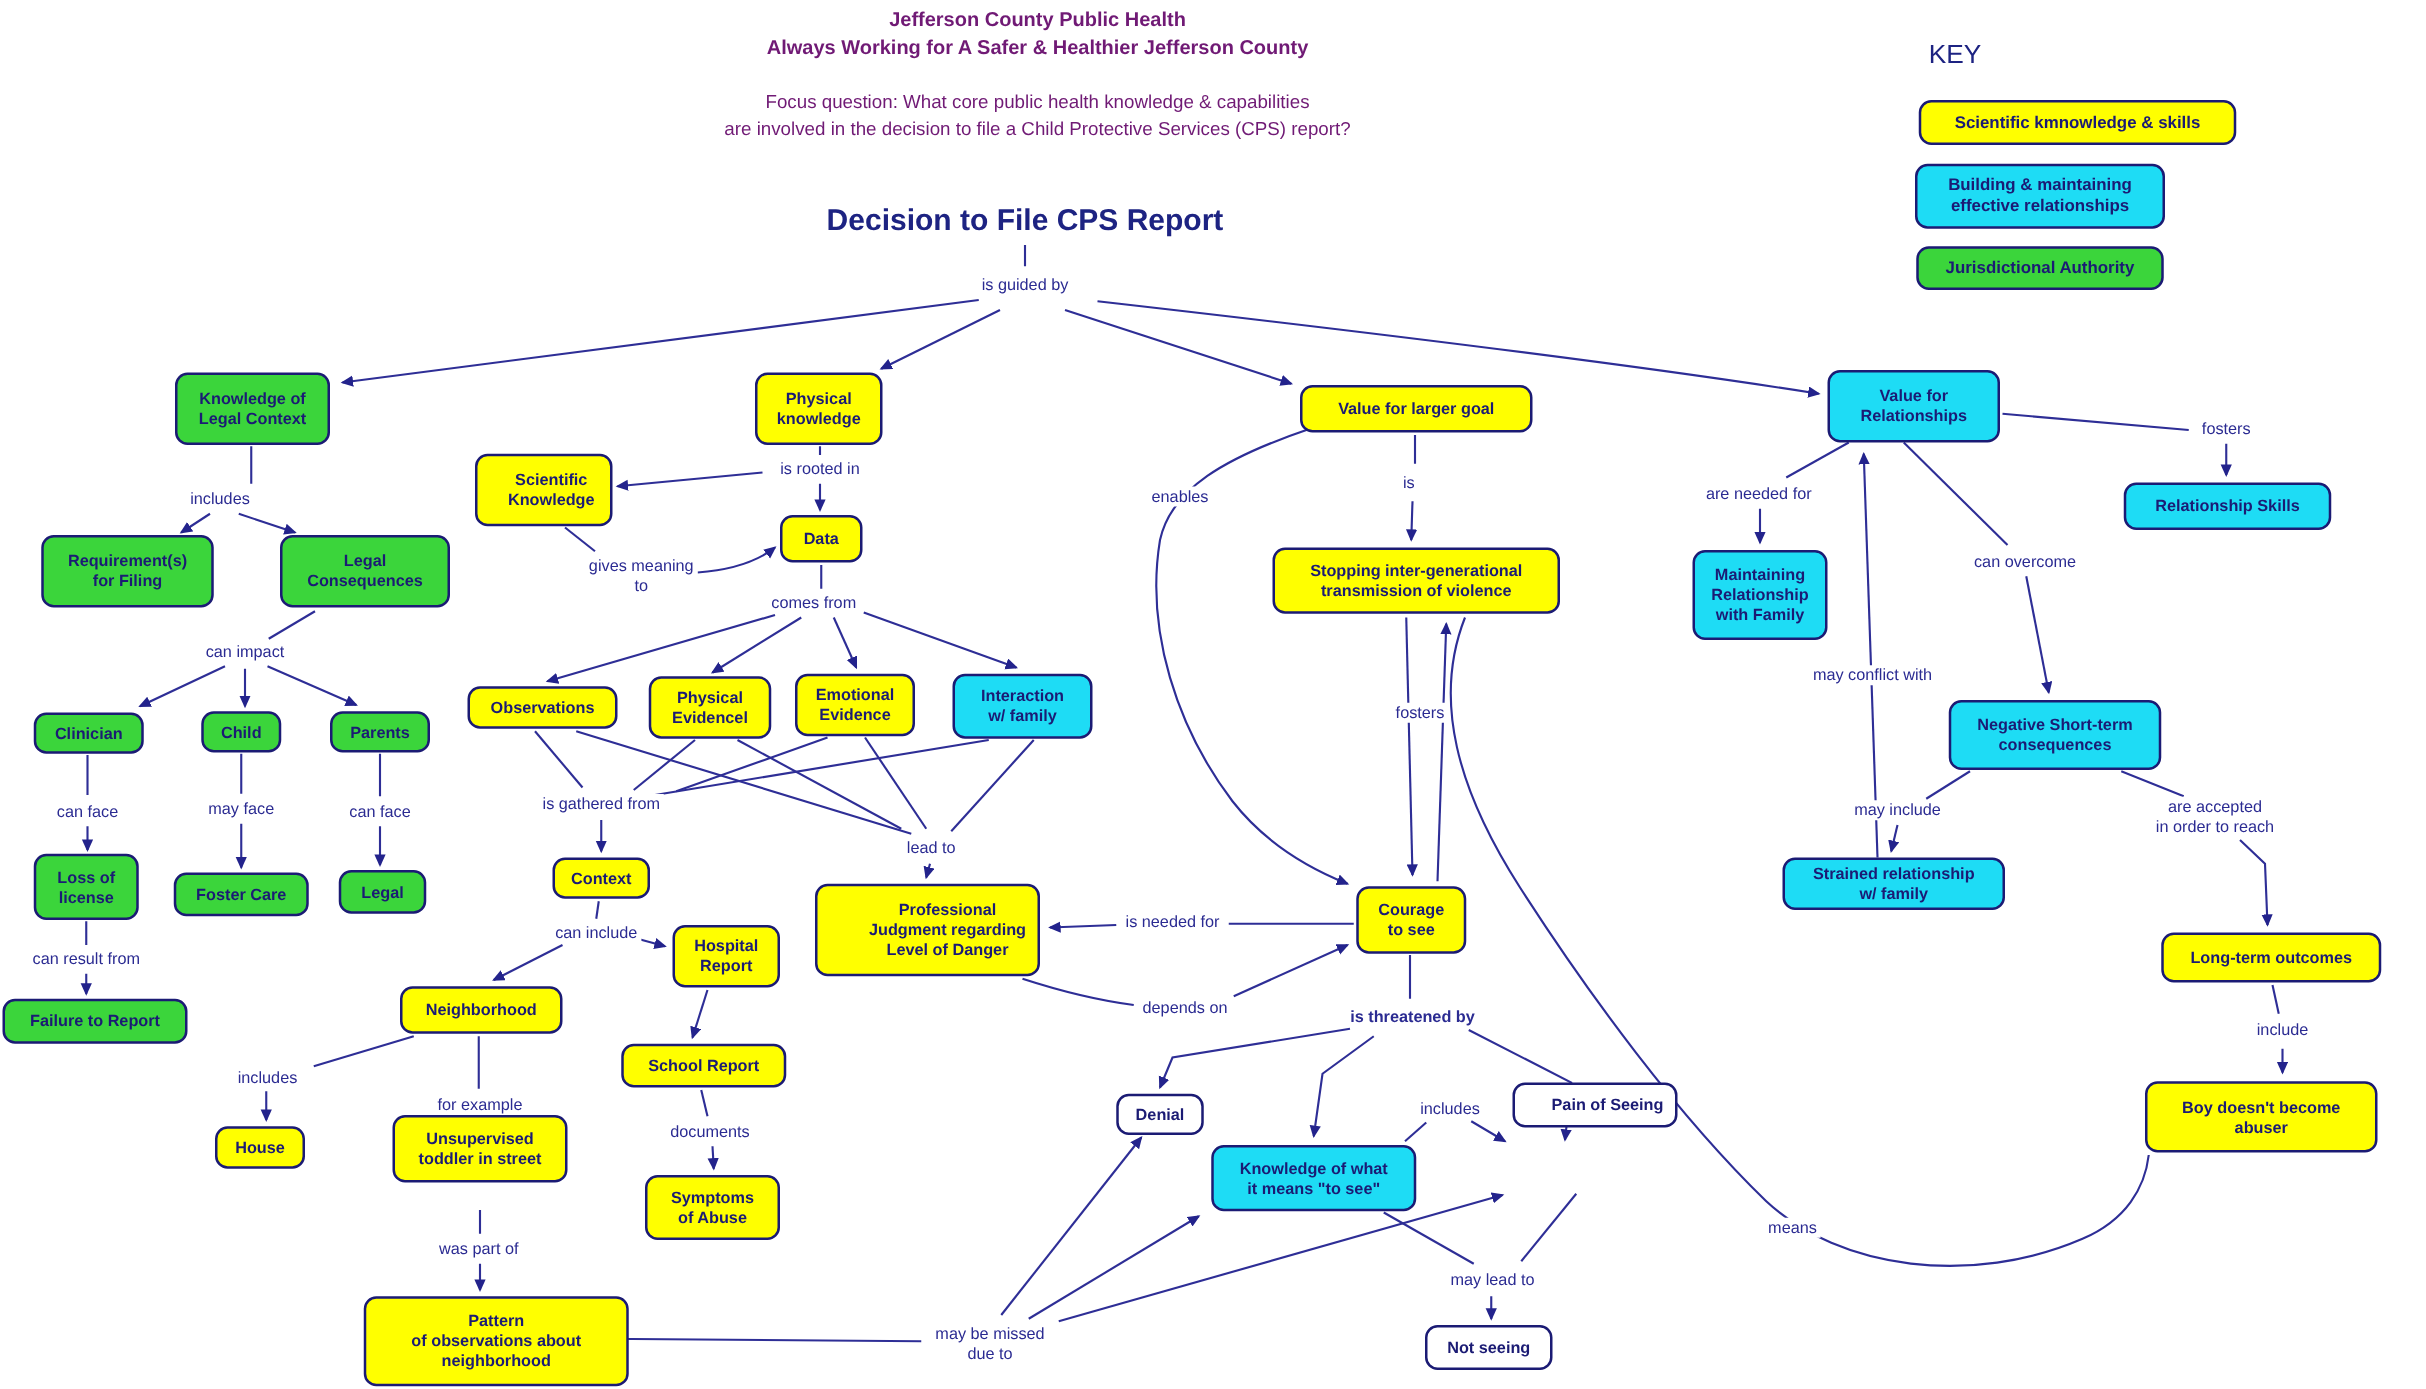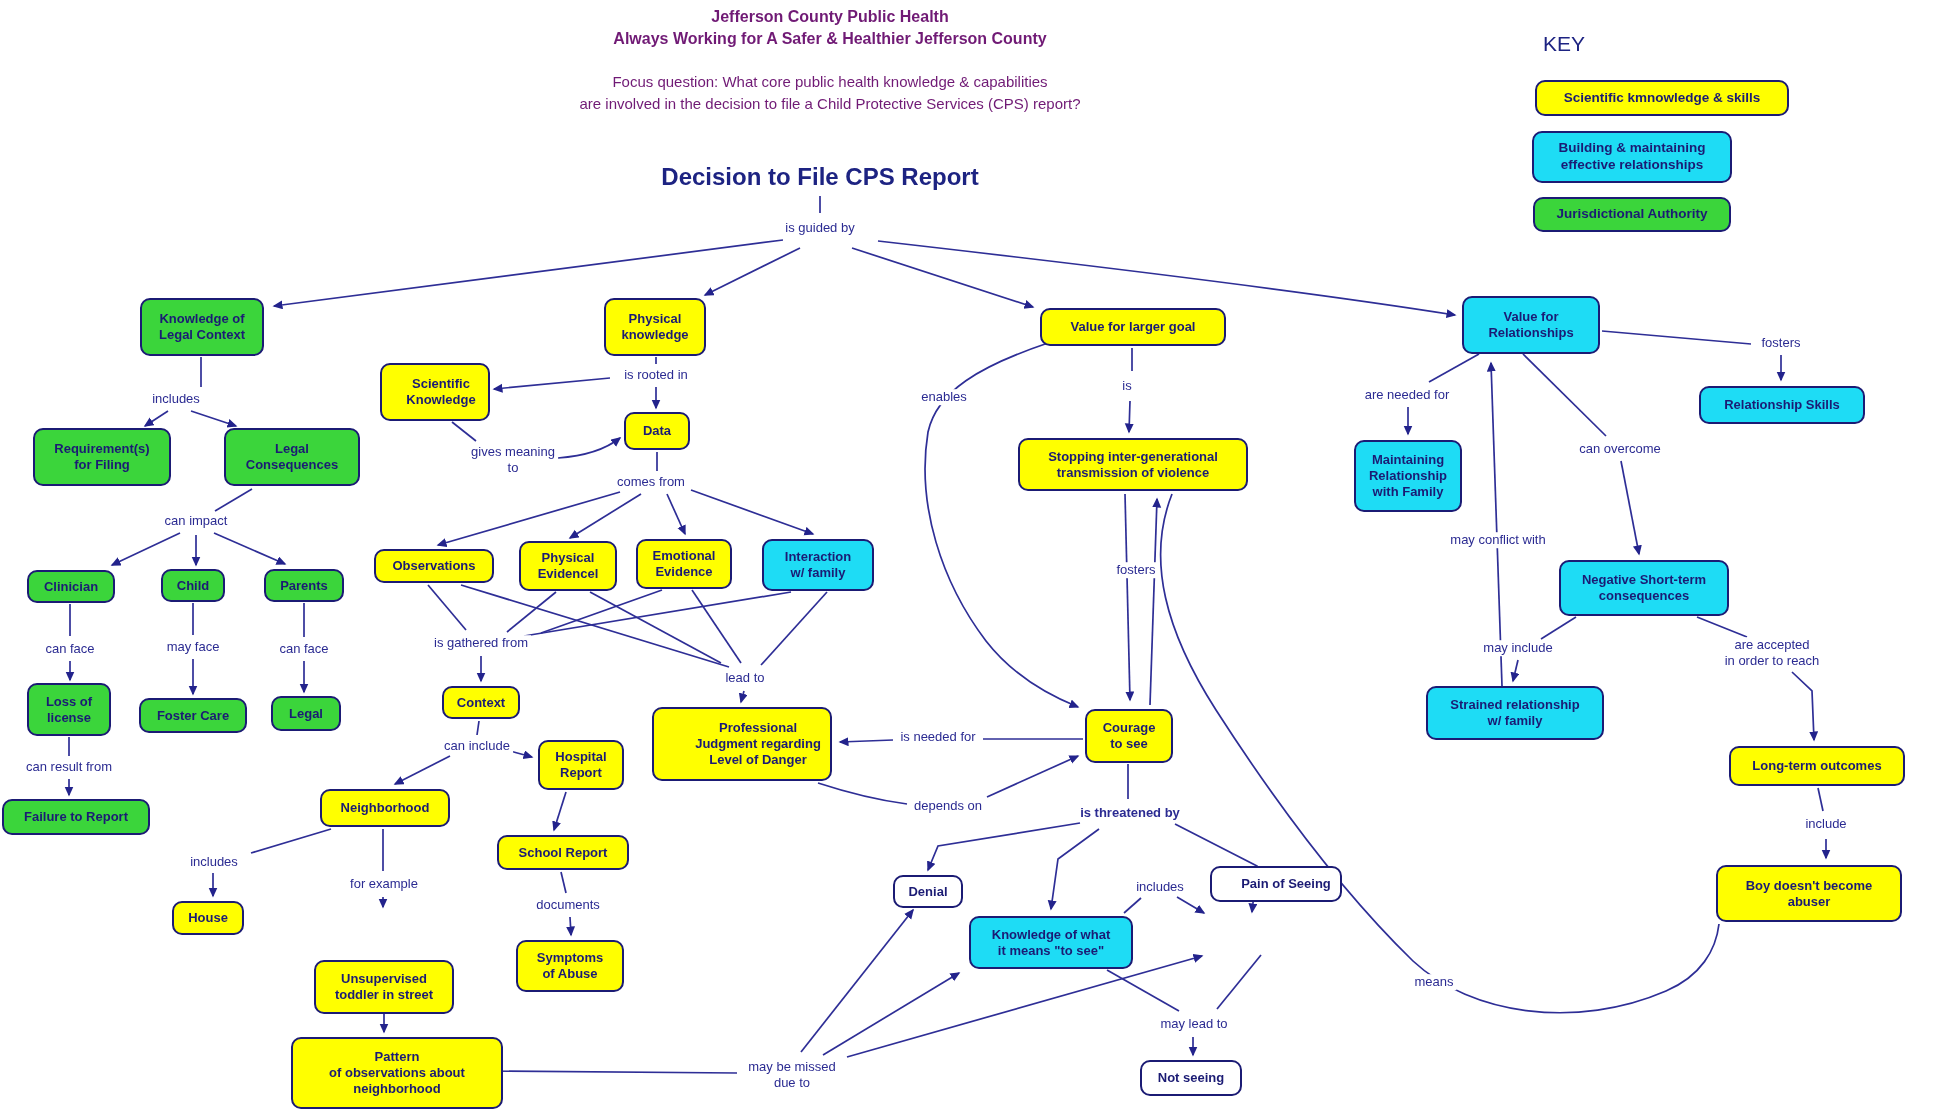--- a/index.html
+++ b/index.html
@@ -227,21 +227,21 @@
 Evidencel</div>
       <div class="node yellow" style="left: 636px; top: 539px; width: 96px; height: 50px;">Emotional
 Evidence</div>
       <div class="node cyan" style="left: 762px; top: 539px; width: 112px; height: 52px;">Interaction
 w/ family</div>
       <div class="node yellow" style="left: 442px; top: 686px; width: 78px; height: 33px;">Context</div>
       <div class="node yellow" style="left: 538px; top: 740px; width: 86px; height: 50px;">Hospital
 Report</div>
       <div class="node yellow" style="left: 320px; top: 789px; width: 130px; height: 38px;">Neighborhood</div>
       <div class="node yellow" style="left: 172px; top: 901px; width: 72px; height: 34px;">House</div>
-      <div class="node yellow" style="left: 314px; top: 960px; width: 140px; height: 54px;">Unsupervised
+      <div class="node yellow" style="left: 314px; top: 892px; width: 140px; height: 54px;">Unsupervised
 toddler in street</div>
       <div class="node yellow" style="left: 291px; top: 1037px; width: 212px; height: 72px;">Pattern
 of observations about
 neighborhood</div>
       <div class="node yellow" style="left: 497px; top: 835px; width: 132px; height: 35px;">School Report</div>
       <div class="node yellow" style="left: 516px; top: 940px; width: 108px; height: 52px;">Symptoms
 of Abuse</div>
       <div class="node yellow" style="left: 652px; top: 707px; width: 180px; height: 74px; padding-left: 36px;">Professional
 Judgment regarding
 Level of Danger</div>
@@ -253,20 +253,20 @@
       <div class="node cyan" style="left: 969px; top: 916px; width: 164px; height: 53px;">Knowledge of what
 it means "to see"</div>
       <div class="node white" style="left: 1210px; top: 866px; width: 132px; height: 36px; padding-left: 24px;">Pain of Seeing</div>
       <div class="node white" style="left: 1140px; top: 1060px; width: 102px; height: 36px;">Not seeing</div>
       <div class="node cyan" style="left: 1354px; top: 440px; width: 108px; height: 72px;">Maintaining
 Relationship
 with Family</div>
       <div class="node cyan" style="left: 1699px; top: 386px; width: 166px; height: 38px;">Relationship Skills</div>
       <div class="node cyan" style="left: 1559px; top: 560px; width: 170px; height: 56px;">Negative Short-term
 consequences</div>
-      <div class="node cyan" style="left: 1426px; top: 686px; width: 178px; height: 54px;">Strained relationship
+      <div class="node cyan" style="left: 1426px; top: 686px; width: 178px; height: 42px;">Strained relationship
 w/ family</div>
       <div class="node yellow" style="left: 1729px; top: 746px; width: 176px; height: 40px;">Long-term outcomes</div>
       <div class="node yellow" style="left: 1716px; top: 865px; width: 186px; height: 57px;">Boy doesn't become
 abuser</div>
     </div>
 
 </div>
 
 </body></html>

